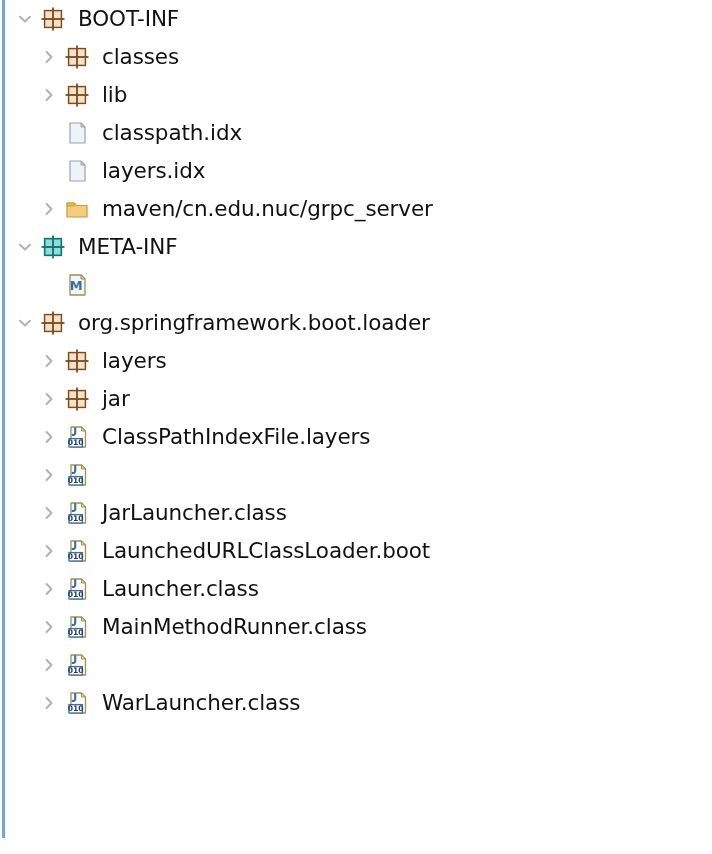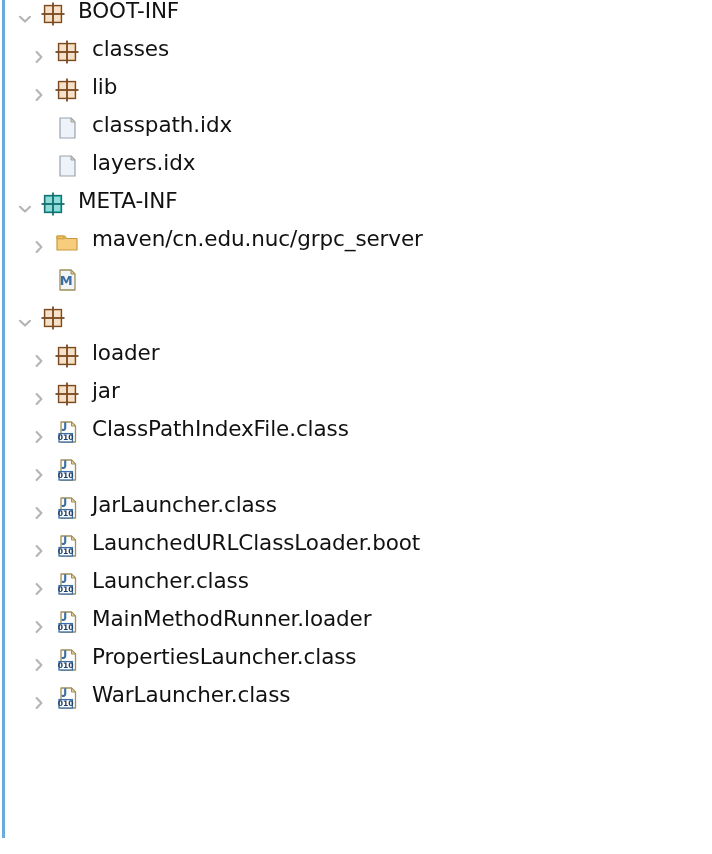--- a/index.html
+++ b/index.html
@@ -29,27 +29,27 @@
     position: absolute;
     left: 0;
     top: 0;
     width: 712px;
   }
 
   .row {
     position: relative;
     height: 38px;
     display: flex;
-    align-items: flex-start;
+    align-items: center;
     white-space: nowrap;
   }
 
   
   .row.depth-0 { padding-left: 12px; }
-  .row.depth-1 { padding-left: 26px; }
+  .row.depth-1 { padding-left: 36px; }
 
   .twisty {
     width: 26px;
     height: 38px;
     flex: 0 0 26px;
     display: flex;
     align-items: center;
     justify-content: center;
   }
   .twisty svg { display: block; }
@@ -150,54 +150,54 @@
     <div class="row depth-1">
       <span class="twisty"></span>
       <span class="icon">
         <svg width="26" height="26" viewBox="0 0 26 26">
           <path d="M6 3 H17 L21 7 V23 H6 Z" fill="#eef3fa" stroke="#9aa3ab" stroke-width="1.2" stroke-linejoin="round"></path>
           <path d="M17 3 L17 7 L21 7 Z" fill="#d8cda8" stroke="#9aa3ab" stroke-width="1"></path>
         </svg>
       </span>
       <span class="label">layers.idx</span>
     </div>
+    <div class="row depth-1">
+      <span class="twisty">
+        <svg width="20" height="20" viewBox="0 0 20 20">
+          <path d="M7.6 5 L12.4 10 L7.6 15" fill="none" stroke="#b4b4b4" stroke-width="2.1" stroke-linecap="round" stroke-linejoin="round"></path>
+        </svg>
+      </span>
+      <span class="icon">
+        <svg width="26" height="26" viewBox="0 0 26 26">
+          <path d="M3 7 V21 H23 V9.5 H12.5 L10.7 7 Z" fill="#f7cd7d" stroke="#c79a3e" stroke-width="1.2" stroke-linejoin="round"></path>
+          <path d="M3 7 V9.8 H10.5 L9.4 7 Z" fill="#f0bf64" stroke="#c79a3e" stroke-width="1"></path>
+        </svg>
+      </span>
+      <span class="label">maven/cn.edu.nuc/grpc_server</span>
+    </div>
     <div class="row depth-0">
       <span class="twisty">
         <svg width="20" height="20" viewBox="0 0 20 20">
           <path d="M5 7.8 L10 12.6 L15 7.8" fill="none" stroke="#b4b4b4" stroke-width="2.1" stroke-linecap="round" stroke-linejoin="round"></path>
         </svg>
       </span>
       <span class="icon">
         <svg width="26" height="26" viewBox="0 0 26 26">
           <rect x="4.5" y="4.5" width="17" height="17" fill="#3cbcbc" stroke="#17706f" stroke-width="1.3"></rect>
           <rect x="6" y="6" width="6.3" height="6.3" fill="#8fdcd9"></rect>
           <rect x="13.7" y="6" width="6.3" height="6.3" fill="#8fdcd9"></rect>
           <rect x="6" y="13.7" width="6.3" height="6.3" fill="#8fdcd9"></rect>
           <rect x="13.7" y="13.7" width="6.3" height="6.3" fill="#8fdcd9"></rect>
           <line x1="13" y1="1.5" x2="13" y2="24.5" stroke="#17706f" stroke-width="1.8"></line>
           <line x1="1.5" y1="13" x2="24.5" y2="13" stroke="#17706f" stroke-width="1.8"></line>
         </svg>
       </span>
       <span class="label">META-INF</span>
     </div>
     <div class="row depth-1">
-      <span class="twisty">
-        <svg width="20" height="20" viewBox="0 0 20 20">
-          <path d="M7.6 5 L12.4 10 L7.6 15" fill="none" stroke="#b4b4b4" stroke-width="2.1" stroke-linecap="round" stroke-linejoin="round"></path>
-        </svg>
-      </span>
-      <span class="icon">
-        <svg width="26" height="26" viewBox="0 0 26 26">
-          <path d="M3 7 V21 H23 V9.5 H12.5 L10.7 7 Z" fill="#f7cd7d" stroke="#c79a3e" stroke-width="1.2" stroke-linejoin="round"></path>
-          <path d="M3 7 V9.8 H10.5 L9.4 7 Z" fill="#f0bf64" stroke="#c79a3e" stroke-width="1"></path>
-        </svg>
-      </span>
-      <span class="label">maven/cn.edu.nuc/grpc_server</span>
-    </div>
-    <div class="row depth-1">
       <span class="twisty"></span>
       <span class="icon">
         <svg width="26" height="26" viewBox="0 0 26 26">
           <path d="M6 3 H17 L21 7 V23 H6 Z" fill="#f2f5f8" stroke="#9a8f57" stroke-width="1.3" stroke-linejoin="round"></path>
           <path d="M17 3 L17 7 L21 7 Z" fill="#ddc98f" stroke="#9a8f57" stroke-width="1"></path>
           <text x="12.3" y="18.4" font-family="DejaVu Sans, sans-serif" font-size="13" font-weight="bold" fill="#3a6ea5" text-anchor="middle">M</text>
         </svg>
       </span>
     </div>
     <div class="row depth-0">
@@ -210,39 +210,40 @@
         <svg width="26" height="26" viewBox="0 0 26 26">
           <rect x="4.5" y="4.5" width="17" height="17" fill="#e8c49a" stroke="#7a4a22" stroke-width="1.3"></rect>
           <rect x="6" y="6" width="6.3" height="6.3" fill="#f6e2cb"></rect>
           <rect x="13.7" y="6" width="6.3" height="6.3" fill="#f6e2cb"></rect>
           <rect x="6" y="13.7" width="6.3" height="6.3" fill="#f6e2cb"></rect>
           <rect x="13.7" y="13.7" width="6.3" height="6.3" fill="#f6e2cb"></rect>
           <line x1="13" y1="1.5" x2="13" y2="24.5" stroke="#7a4a22" stroke-width="1.8"></line>
           <line x1="1.5" y1="13" x2="24.5" y2="13" stroke="#7a4a22" stroke-width="1.8"></line>
         </svg>
       </span>
-    </div>
-    <div class="row depth-1">
-      <span class="twisty">
-        <svg width="20" height="20" viewBox="0 0 20 20">
-          <path d="M7.6 5 L12.4 10 L7.6 15" fill="none" stroke="#b4b4b4" stroke-width="2.1" stroke-linecap="round" stroke-linejoin="round"></path>
-        </svg>
-      </span>
-      <span class="icon">
-        <svg width="26" height="26" viewBox="0 0 26 26">
-          <rect x="4.5" y="4.5" width="17" height="17" fill="#e8c49a" stroke="#7a4a22" stroke-width="1.3"></rect>
-          <rect x="6" y="6" width="6.3" height="6.3" fill="#f6e2cb"></rect>
-          <rect x="13.7" y="6" width="6.3" height="6.3" fill="#f6e2cb"></rect>
-          <rect x="6" y="13.7" width="6.3" height="6.3" fill="#f6e2cb"></rect>
-          <rect x="13.7" y="13.7" width="6.3" height="6.3" fill="#f6e2cb"></rect>
-          <line x1="13" y1="1.5" x2="13" y2="24.5" stroke="#7a4a22" stroke-width="1.8"></line>
-          <line x1="1.5" y1="13" x2="24.5" y2="13" stroke="#7a4a22" stroke-width="1.8"></line>
-        </svg>
-      </span>
-      <span class="label">loader</span>
+      <span class="label">org.springframework.boot.loader</span>
+    </div>
+    <div class="row depth-1">
+      <span class="twisty">
+        <svg width="20" height="20" viewBox="0 0 20 20">
+          <path d="M7.6 5 L12.4 10 L7.6 15" fill="none" stroke="#b4b4b4" stroke-width="2.1" stroke-linecap="round" stroke-linejoin="round"></path>
+        </svg>
+      </span>
+      <span class="icon">
+        <svg width="26" height="26" viewBox="0 0 26 26">
+          <rect x="4.5" y="4.5" width="17" height="17" fill="#e8c49a" stroke="#7a4a22" stroke-width="1.3"></rect>
+          <rect x="6" y="6" width="6.3" height="6.3" fill="#f6e2cb"></rect>
+          <rect x="13.7" y="6" width="6.3" height="6.3" fill="#f6e2cb"></rect>
+          <rect x="6" y="13.7" width="6.3" height="6.3" fill="#f6e2cb"></rect>
+          <rect x="13.7" y="13.7" width="6.3" height="6.3" fill="#f6e2cb"></rect>
+          <line x1="13" y1="1.5" x2="13" y2="24.5" stroke="#7a4a22" stroke-width="1.8"></line>
+          <line x1="1.5" y1="13" x2="24.5" y2="13" stroke="#7a4a22" stroke-width="1.8"></line>
+        </svg>
+      </span>
+      <span class="label">layers</span>
     </div>
     <div class="row depth-1">
       <span class="twisty">
         <svg width="20" height="20" viewBox="0 0 20 20">
           <path d="M7.6 5 L12.4 10 L7.6 15" fill="none" stroke="#b4b4b4" stroke-width="2.1" stroke-linecap="round" stroke-linejoin="round"></path>
         </svg>
       </span>
       <span class="icon">
         <svg width="26" height="26" viewBox="0 0 26 26">
           <rect x="4.5" y="4.5" width="17" height="17" fill="#e8c49a" stroke="#7a4a22" stroke-width="1.3"></rect>
@@ -264,21 +265,21 @@
       </span>
       <span class="icon">
         <svg width="26" height="26" viewBox="0 0 26 26">
           <path d="M7 3 H17.5 L21.5 7 V23 H7 Z" fill="#fdfdfb" stroke="#a08f5a" stroke-width="1.3" stroke-linejoin="round"></path>
           <path d="M17.5 3 L17.5 7 L21.5 7 Z" fill="#e8d8a6" stroke="#a08f5a" stroke-width="1"></path>
           <path d="M11.2 4 V9.2 a2 2 0 0 1 -2.6 1.7" fill="none" stroke="#3a6ea5" stroke-width="2.1" stroke-linecap="round"></path>
           <rect x="5" y="14.6" width="13.4" height="8.4" fill="#ffffff" stroke="#3a6ea5" stroke-width="1.3"></rect>
           <text x="11.7" y="21.4" font-family="DejaVu Sans, sans-serif" font-size="7.6" font-weight="bold" fill="#1f3f66" text-anchor="middle">010</text>
         </svg>
       </span>
-      <span class="label">ClassPathIndexFile.class</span>
+      <span class="label">ClassPathIndexFile.layers</span>
     </div>
     <div class="row depth-1">
       <span class="twisty">
         <svg width="20" height="20" viewBox="0 0 20 20">
           <path d="M7.6 5 L12.4 10 L7.6 15" fill="none" stroke="#b4b4b4" stroke-width="2.1" stroke-linecap="round" stroke-linejoin="round"></path>
         </svg>
       </span>
       <span class="icon">
         <svg width="26" height="26" viewBox="0 0 26 26">
           <path d="M7 3 H17.5 L21.5 7 V23 H7 Z" fill="#fdfdfb" stroke="#a08f5a" stroke-width="1.3" stroke-linejoin="round"></path>
@@ -348,38 +349,37 @@
       </span>
       <span class="icon">
         <svg width="26" height="26" viewBox="0 0 26 26">
           <path d="M7 3 H17.5 L21.5 7 V23 H7 Z" fill="#fdfdfb" stroke="#a08f5a" stroke-width="1.3" stroke-linejoin="round"></path>
           <path d="M17.5 3 L17.5 7 L21.5 7 Z" fill="#e8d8a6" stroke="#a08f5a" stroke-width="1"></path>
           <path d="M11.2 4 V9.2 a2 2 0 0 1 -2.6 1.7" fill="none" stroke="#3a6ea5" stroke-width="2.1" stroke-linecap="round"></path>
           <rect x="5" y="14.6" width="13.4" height="8.4" fill="#ffffff" stroke="#3a6ea5" stroke-width="1.3"></rect>
           <text x="11.7" y="21.4" font-family="DejaVu Sans, sans-serif" font-size="7.6" font-weight="bold" fill="#1f3f66" text-anchor="middle">010</text>
         </svg>
       </span>
-      <span class="label">MainMethodRunner.loader</span>
-    </div>
-    <div class="row depth-1">
-      <span class="twisty">
-        <svg width="20" height="20" viewBox="0 0 20 20">
-          <path d="M7.6 5 L12.4 10 L7.6 15" fill="none" stroke="#b4b4b4" stroke-width="2.1" stroke-linecap="round" stroke-linejoin="round"></path>
-        </svg>
-      </span>
-      <span class="icon">
-        <svg width="26" height="26" viewBox="0 0 26 26">
-          <path d="M7 3 H17.5 L21.5 7 V23 H7 Z" fill="#fdfdfb" stroke="#a08f5a" stroke-width="1.3" stroke-linejoin="round"></path>
-          <path d="M17.5 3 L17.5 7 L21.5 7 Z" fill="#e8d8a6" stroke="#a08f5a" stroke-width="1"></path>
-          <path d="M11.2 4 V9.2 a2 2 0 0 1 -2.6 1.7" fill="none" stroke="#3a6ea5" stroke-width="2.1" stroke-linecap="round"></path>
-          <rect x="5" y="14.6" width="13.4" height="8.4" fill="#ffffff" stroke="#3a6ea5" stroke-width="1.3"></rect>
-          <text x="11.7" y="21.4" font-family="DejaVu Sans, sans-serif" font-size="7.6" font-weight="bold" fill="#1f3f66" text-anchor="middle">010</text>
-        </svg>
-      </span>
-      <span class="label">PropertiesLauncher.class</span>
+      <span class="label">MainMethodRunner.class</span>
+    </div>
+    <div class="row depth-1">
+      <span class="twisty">
+        <svg width="20" height="20" viewBox="0 0 20 20">
+          <path d="M7.6 5 L12.4 10 L7.6 15" fill="none" stroke="#b4b4b4" stroke-width="2.1" stroke-linecap="round" stroke-linejoin="round"></path>
+        </svg>
+      </span>
+      <span class="icon">
+        <svg width="26" height="26" viewBox="0 0 26 26">
+          <path d="M7 3 H17.5 L21.5 7 V23 H7 Z" fill="#fdfdfb" stroke="#a08f5a" stroke-width="1.3" stroke-linejoin="round"></path>
+          <path d="M17.5 3 L17.5 7 L21.5 7 Z" fill="#e8d8a6" stroke="#a08f5a" stroke-width="1"></path>
+          <path d="M11.2 4 V9.2 a2 2 0 0 1 -2.6 1.7" fill="none" stroke="#3a6ea5" stroke-width="2.1" stroke-linecap="round"></path>
+          <rect x="5" y="14.6" width="13.4" height="8.4" fill="#ffffff" stroke="#3a6ea5" stroke-width="1.3"></rect>
+          <text x="11.7" y="21.4" font-family="DejaVu Sans, sans-serif" font-size="7.6" font-weight="bold" fill="#1f3f66" text-anchor="middle">010</text>
+        </svg>
+      </span>
     </div>
     <div class="row depth-1">
       <span class="twisty">
         <svg width="20" height="20" viewBox="0 0 20 20">
           <path d="M7.6 5 L12.4 10 L7.6 15" fill="none" stroke="#b4b4b4" stroke-width="2.1" stroke-linecap="round" stroke-linejoin="round"></path>
         </svg>
       </span>
       <span class="icon">
         <svg width="26" height="26" viewBox="0 0 26 26">
           <path d="M7 3 H17.5 L21.5 7 V23 H7 Z" fill="#fdfdfb" stroke="#a08f5a" stroke-width="1.3" stroke-linejoin="round"></path>

